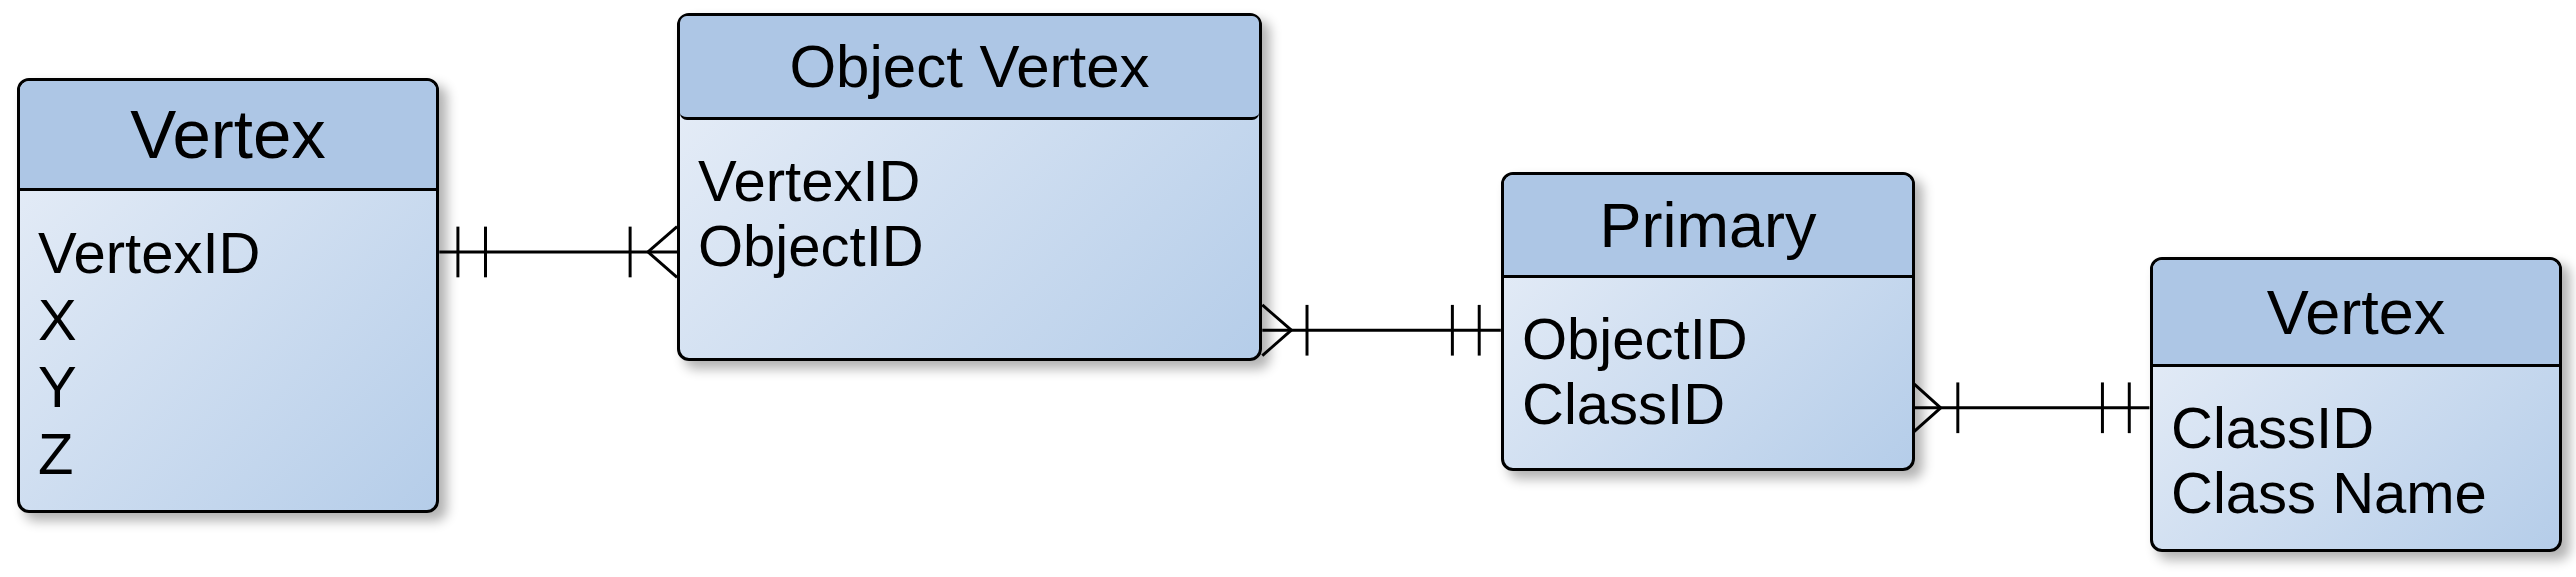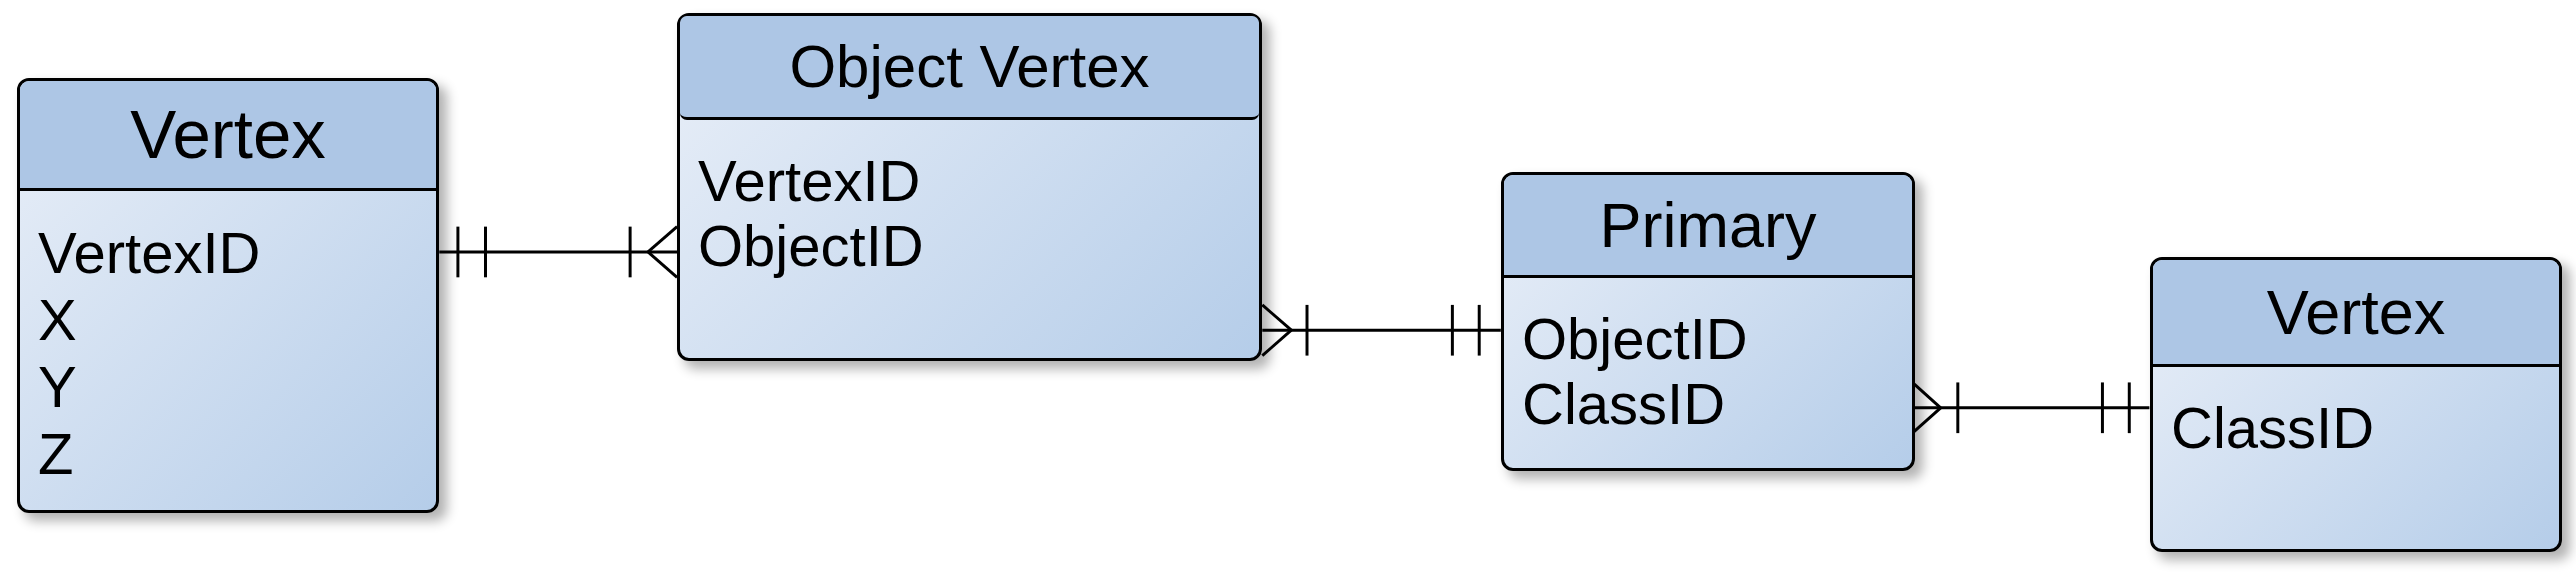--- a/index.html
+++ b/index.html
@@ -115,17 +115,18 @@
     <div class="entity-fields">
       <div class="entity-field">ObjectID</div>
       <div class="entity-field">ClassID</div>
     </div>
   </div>
 
   <div class="entity" id="entity-class">
     <div class="entity-title">Vertex</div>
     <div class="entity-fields">
       <div class="entity-field">ClassID</div>
+      <div class="entity-field">Class Name</div>
     </div>
   </div>
 
 </div>
 
 
 </body></html>

